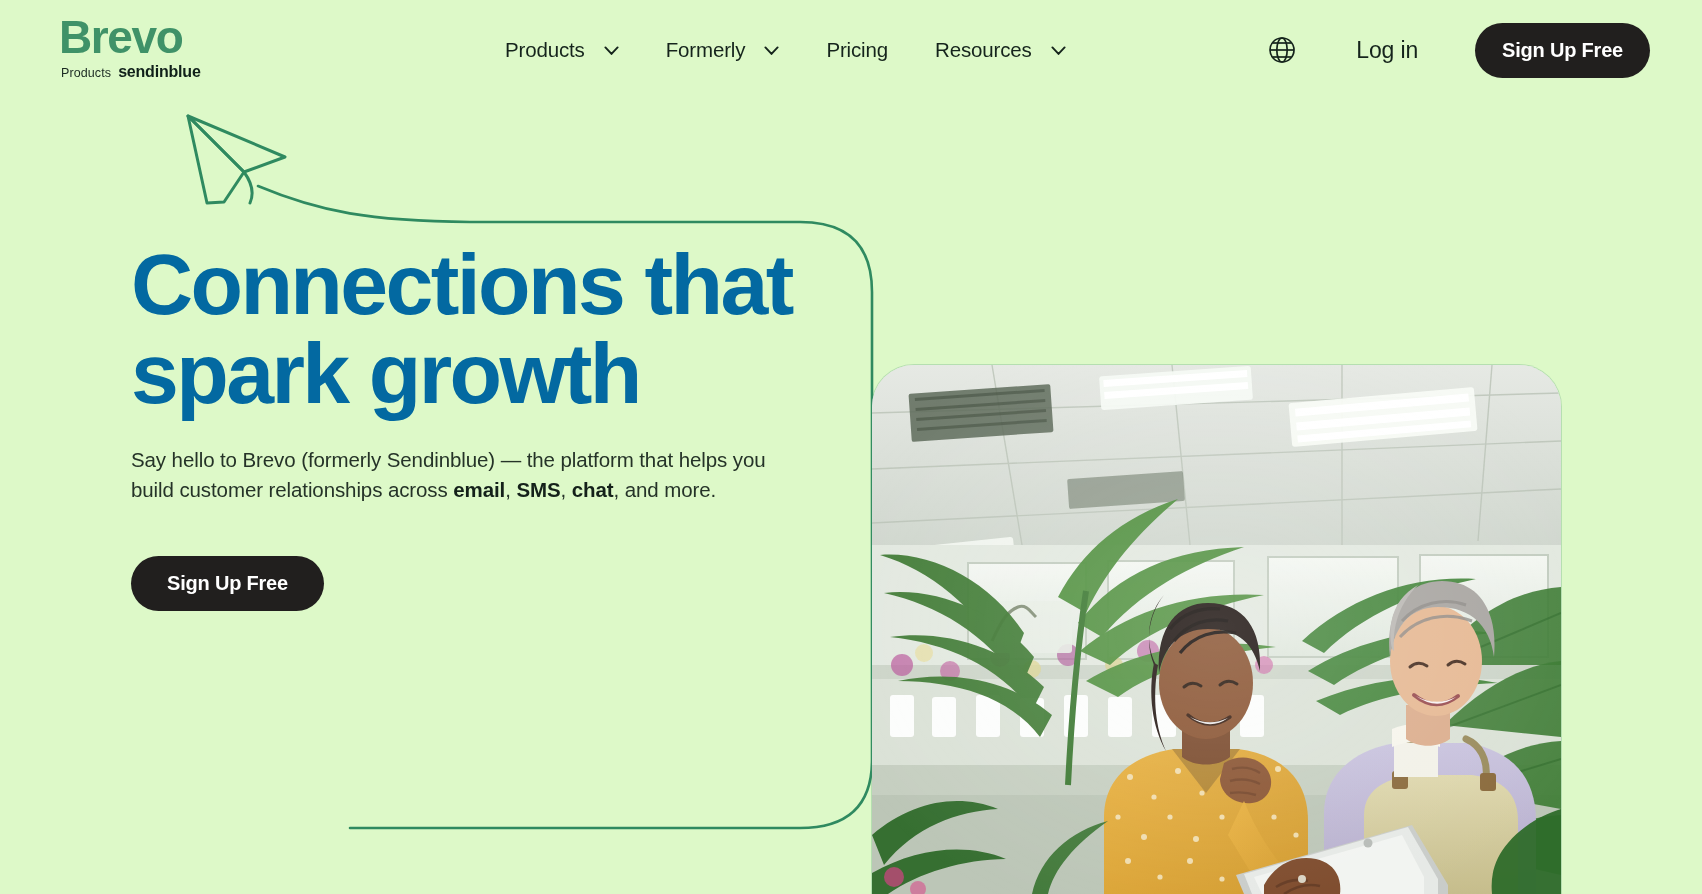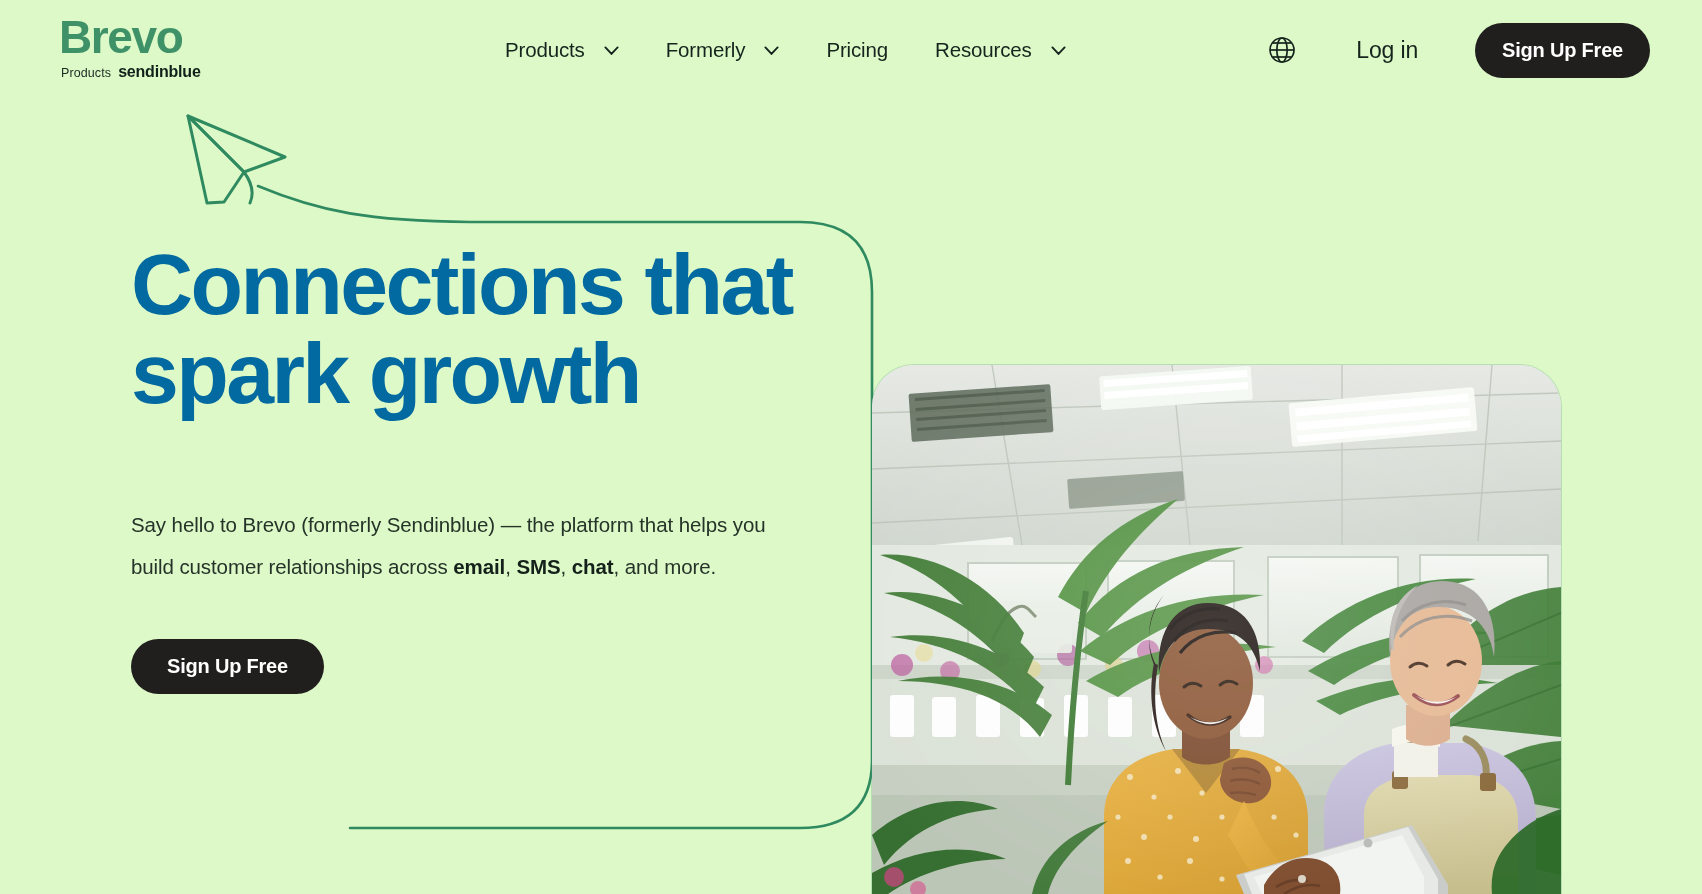--- a/index.html
+++ b/index.html
@@ -59,22 +59,22 @@
   
   .deco { position:absolute; left:0; top:0; width:1702px; height:894px; pointer-events:none; z-index:5; }
 
   
   .hero { position:absolute; left:131px; top:240px; width:720px; z-index:20; }
   .hero h1 {
     font-size:86px; line-height:89px; font-weight:700;
     color:#0369a1; letter-spacing:-2.6px; white-space:pre-line;
   }
   .hero p {
-    margin-top:86px;
-    font-size:20.5px; line-height:42px; color:#253328;
+    margin-top:27px;
+    font-size:20.5px; line-height:30px; color:#253328;
     letter-spacing:-.1px; max-width:660px;
   }
   .hero p b { font-weight:700; color:#14211a; }
   .hero-cta {
     display:inline-block; margin-top:51px;
     background:#211f1e; color:#fff; font-size:20px; font-weight:700;
     letter-spacing:-.2px;
     padding:0 36px; height:55px; line-height:55px;
     border-radius:28px; cursor:pointer;
   }

